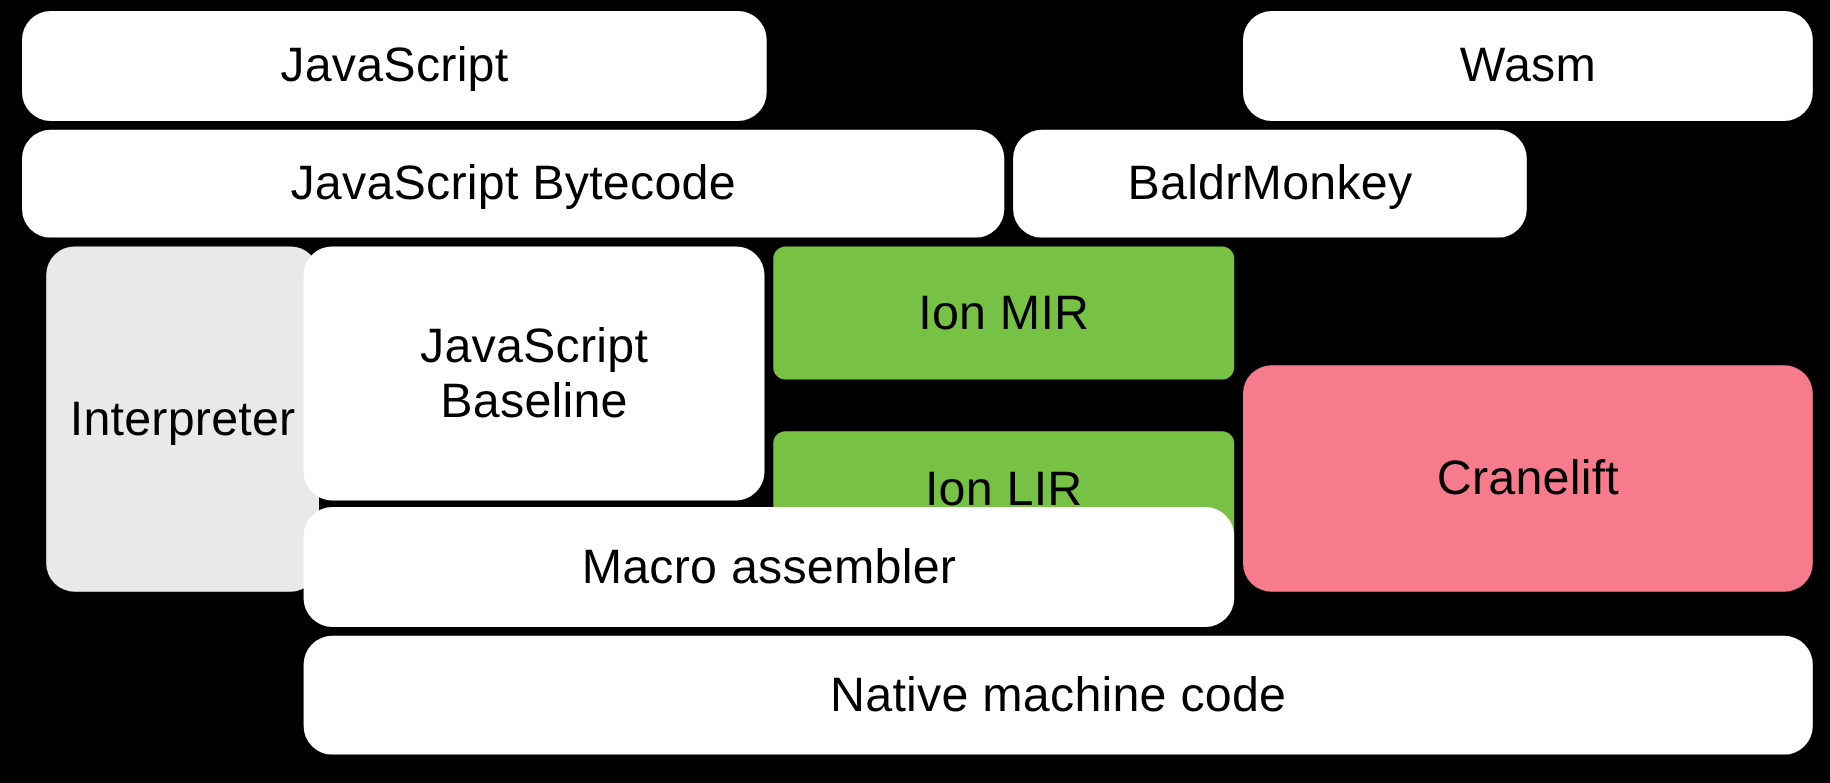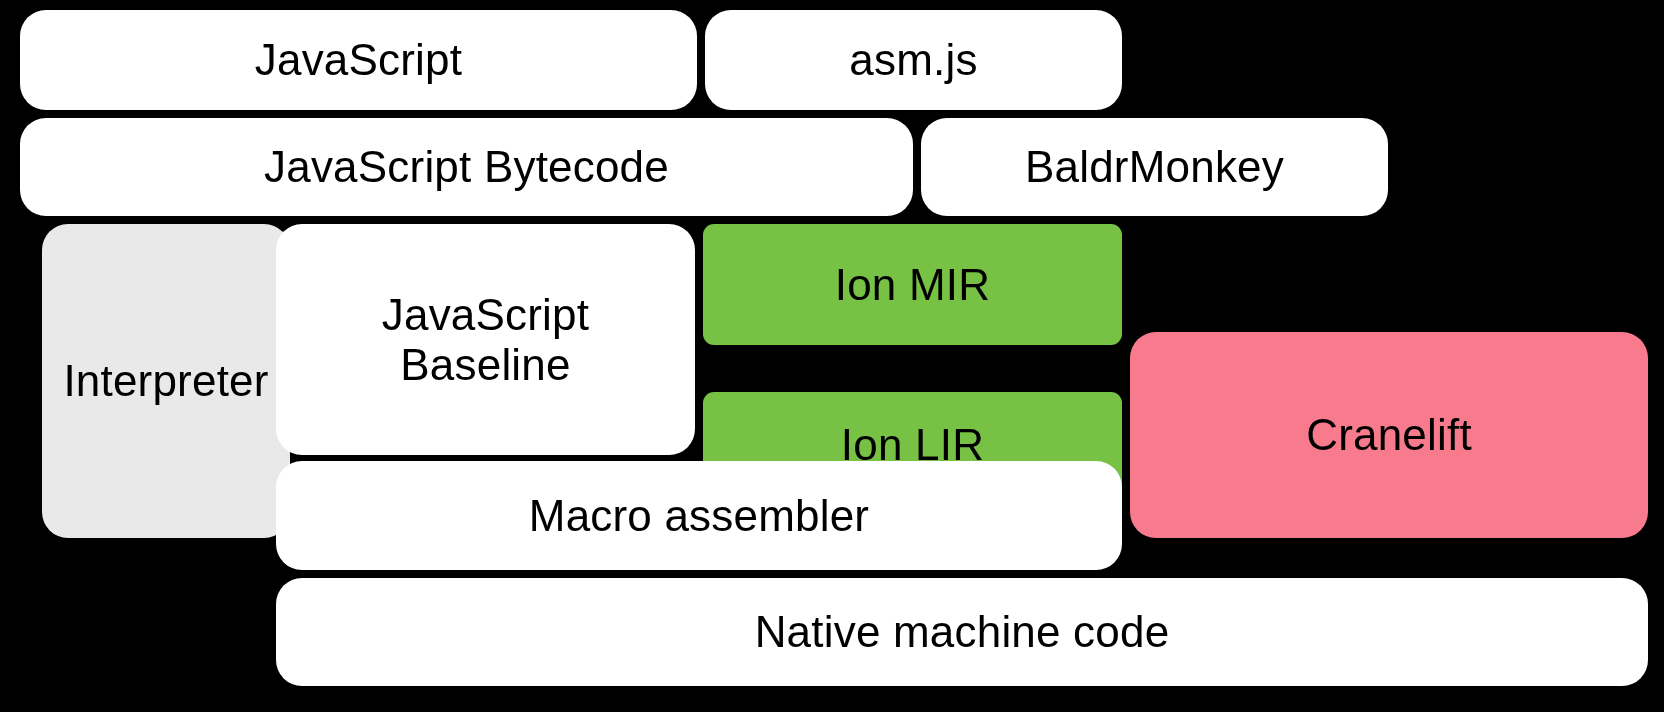--- a/index.html
+++ b/index.html
@@ -38,21 +38,21 @@
   .fill-white { background: #ffffff; }
   .fill-gray  { background: #e9e9e9; }
   .fill-green { background: #77c244; border-radius: 11px; }
   .fill-pink  { background: #f77b8d; }
 </style>
 </head>
 <body>
 
 <div id="diagram" style="background: rgb(0, 0, 0);">
     <div class="node fill-white" style="left: 20px; top: 10px; width: 677px; height: 100px;">JavaScript</div>
-    <div class="node fill-white" style="left: 705px; top: 10px; width: 417px; height: 100px;">asm.js</div>
+    <div class="node fill-white" style="left: 1130px; top: 10px; width: 518px; height: 100px;">Wasm</div>
     <div class="node fill-white" style="left: 20px; top: 118px; width: 893px; height: 98px;">JavaScript Bytecode</div>
     <div class="node fill-white" style="left: 921px; top: 118px; width: 467px; height: 98px;">BaldrMonkey</div>
     <div class="node fill-gray" style="left: 20px; top: 224px; width: 248px; height: 314px; margin-left: 22px;">Interpreter</div>
     <div class="node fill-white" style="left: 276px; top: 224px; width: 419px; height: 231px;">JavaScript
 Baseline</div>
     <div class="node fill-green" style="left: 703px; top: 224px; width: 419px; height: 121px;">Ion MIR</div>
     <div class="node fill-green" style="left: 703px; top: 350px; width: 419px; height: 105px; margin-top: 42px;">Ion LIR</div>
     <div class="node fill-pink" style="left: 1130px; top: 332px; width: 518px; height: 206px;">Cranelift</div>
     <div class="node fill-white" style="left: 276px; top: 461px; width: 846px; height: 109px; text-align: right;">Macro assembler</div>
     <div class="node fill-white" style="left: 276px; top: 578px; width: 1372px; height: 108px;">Native machine code</div>

